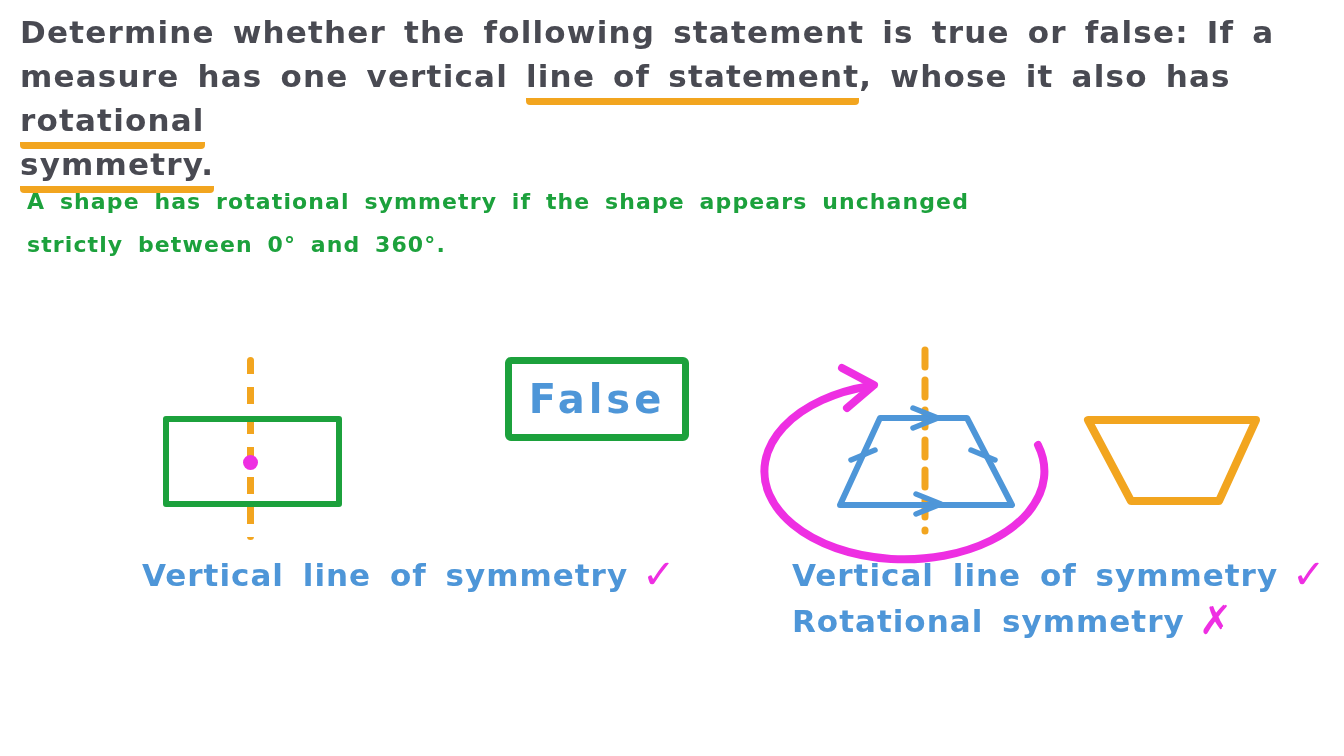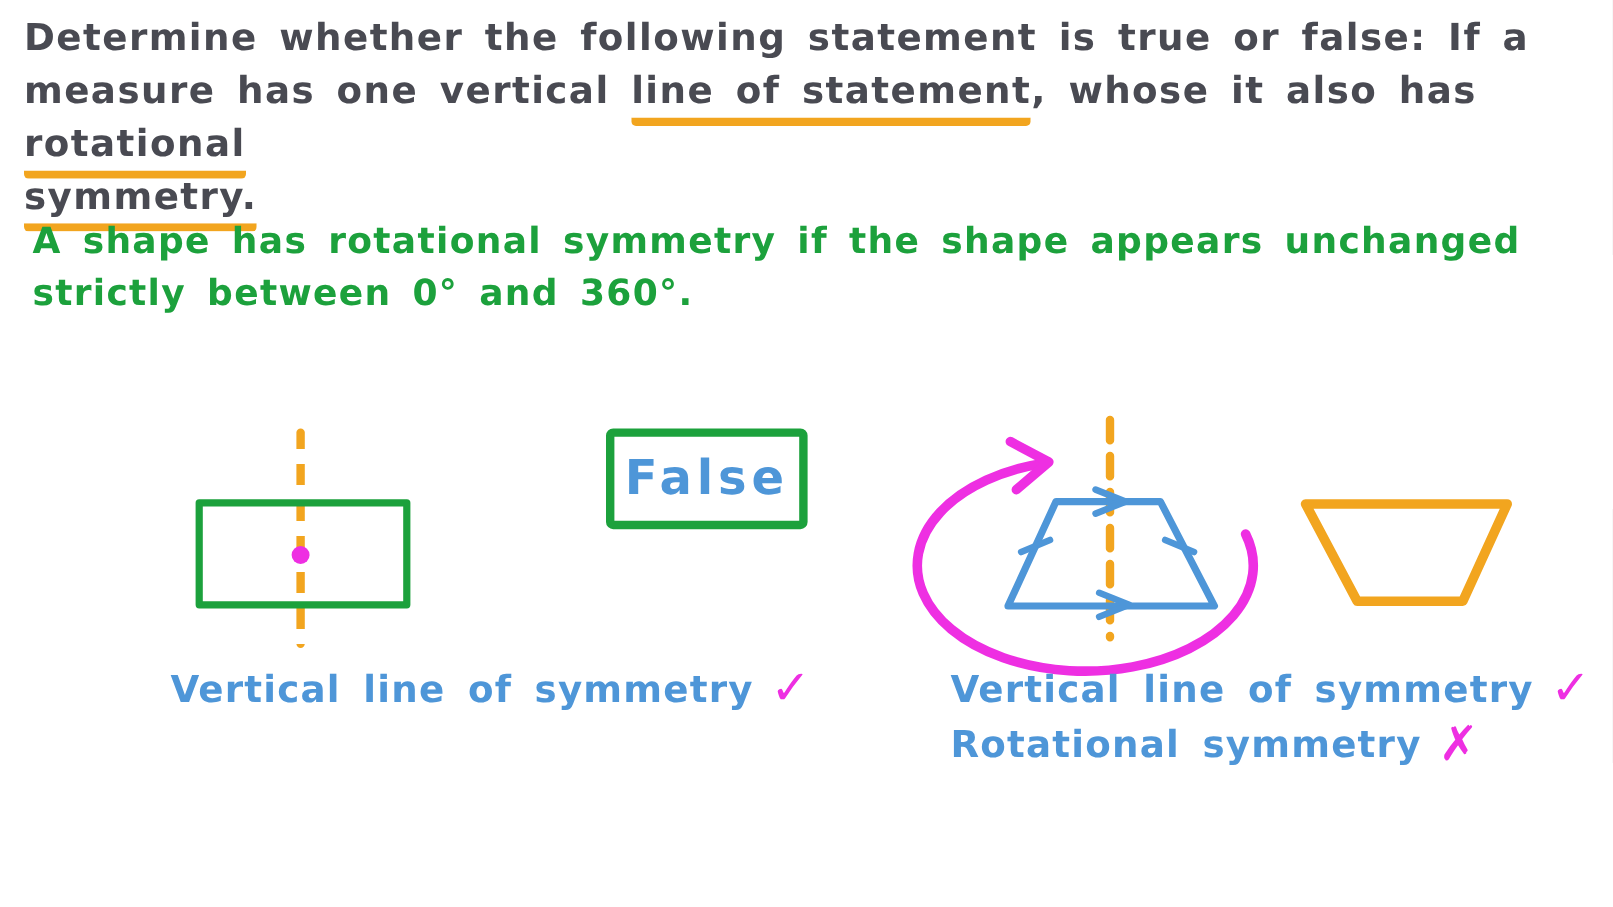--- a/index.html
+++ b/index.html
@@ -29,41 +29,41 @@
   }
   .underlined-term{
     border-bottom:7px solid var(--orange);
     padding-bottom:4px;
     border-radius:4px;
   }
   
   .definition{
     position:absolute;left:27px;top:180px;width:1280px;
     color:var(--green);
-    font-size:30px;font-weight:600;
+    font-size:22px;font-weight:600;
     letter-spacing:1.1px;word-spacing:6px;
     line-height:43px;
   }
   
   .dashed-vline{
     position:absolute;width:7px;border-radius:4px;
     background:repeating-linear-gradient(180deg,var(--orange) 0 17px,transparent 17px 30px);
   }
   .left-vline{left:247px;top:357px;height:183px;}
   .left-rect{
     position:absolute;left:163px;top:416px;width:179px;height:91px;
     border:6px solid var(--green);border-radius:3px;
   }
   .center-dot{
     position:absolute;left:243px;top:455px;width:15px;height:15px;
     border-radius:50%;background:var(--magenta);
   }
   
   .answer-box{
-    position:absolute;left:505px;top:357px;width:168px;height:84px;
+    position:absolute;left:505px;top:357px;width:184px;height:84px;
     border:7px solid var(--green);border-radius:6px;
     display:flex;align-items:center;justify-content:center;
   }
   .answer-box span{
     color:var(--blue);font-size:40px;font-weight:600;letter-spacing:4px;
   }
   
   .fig-svg{position:absolute;}
   
   .caption{

